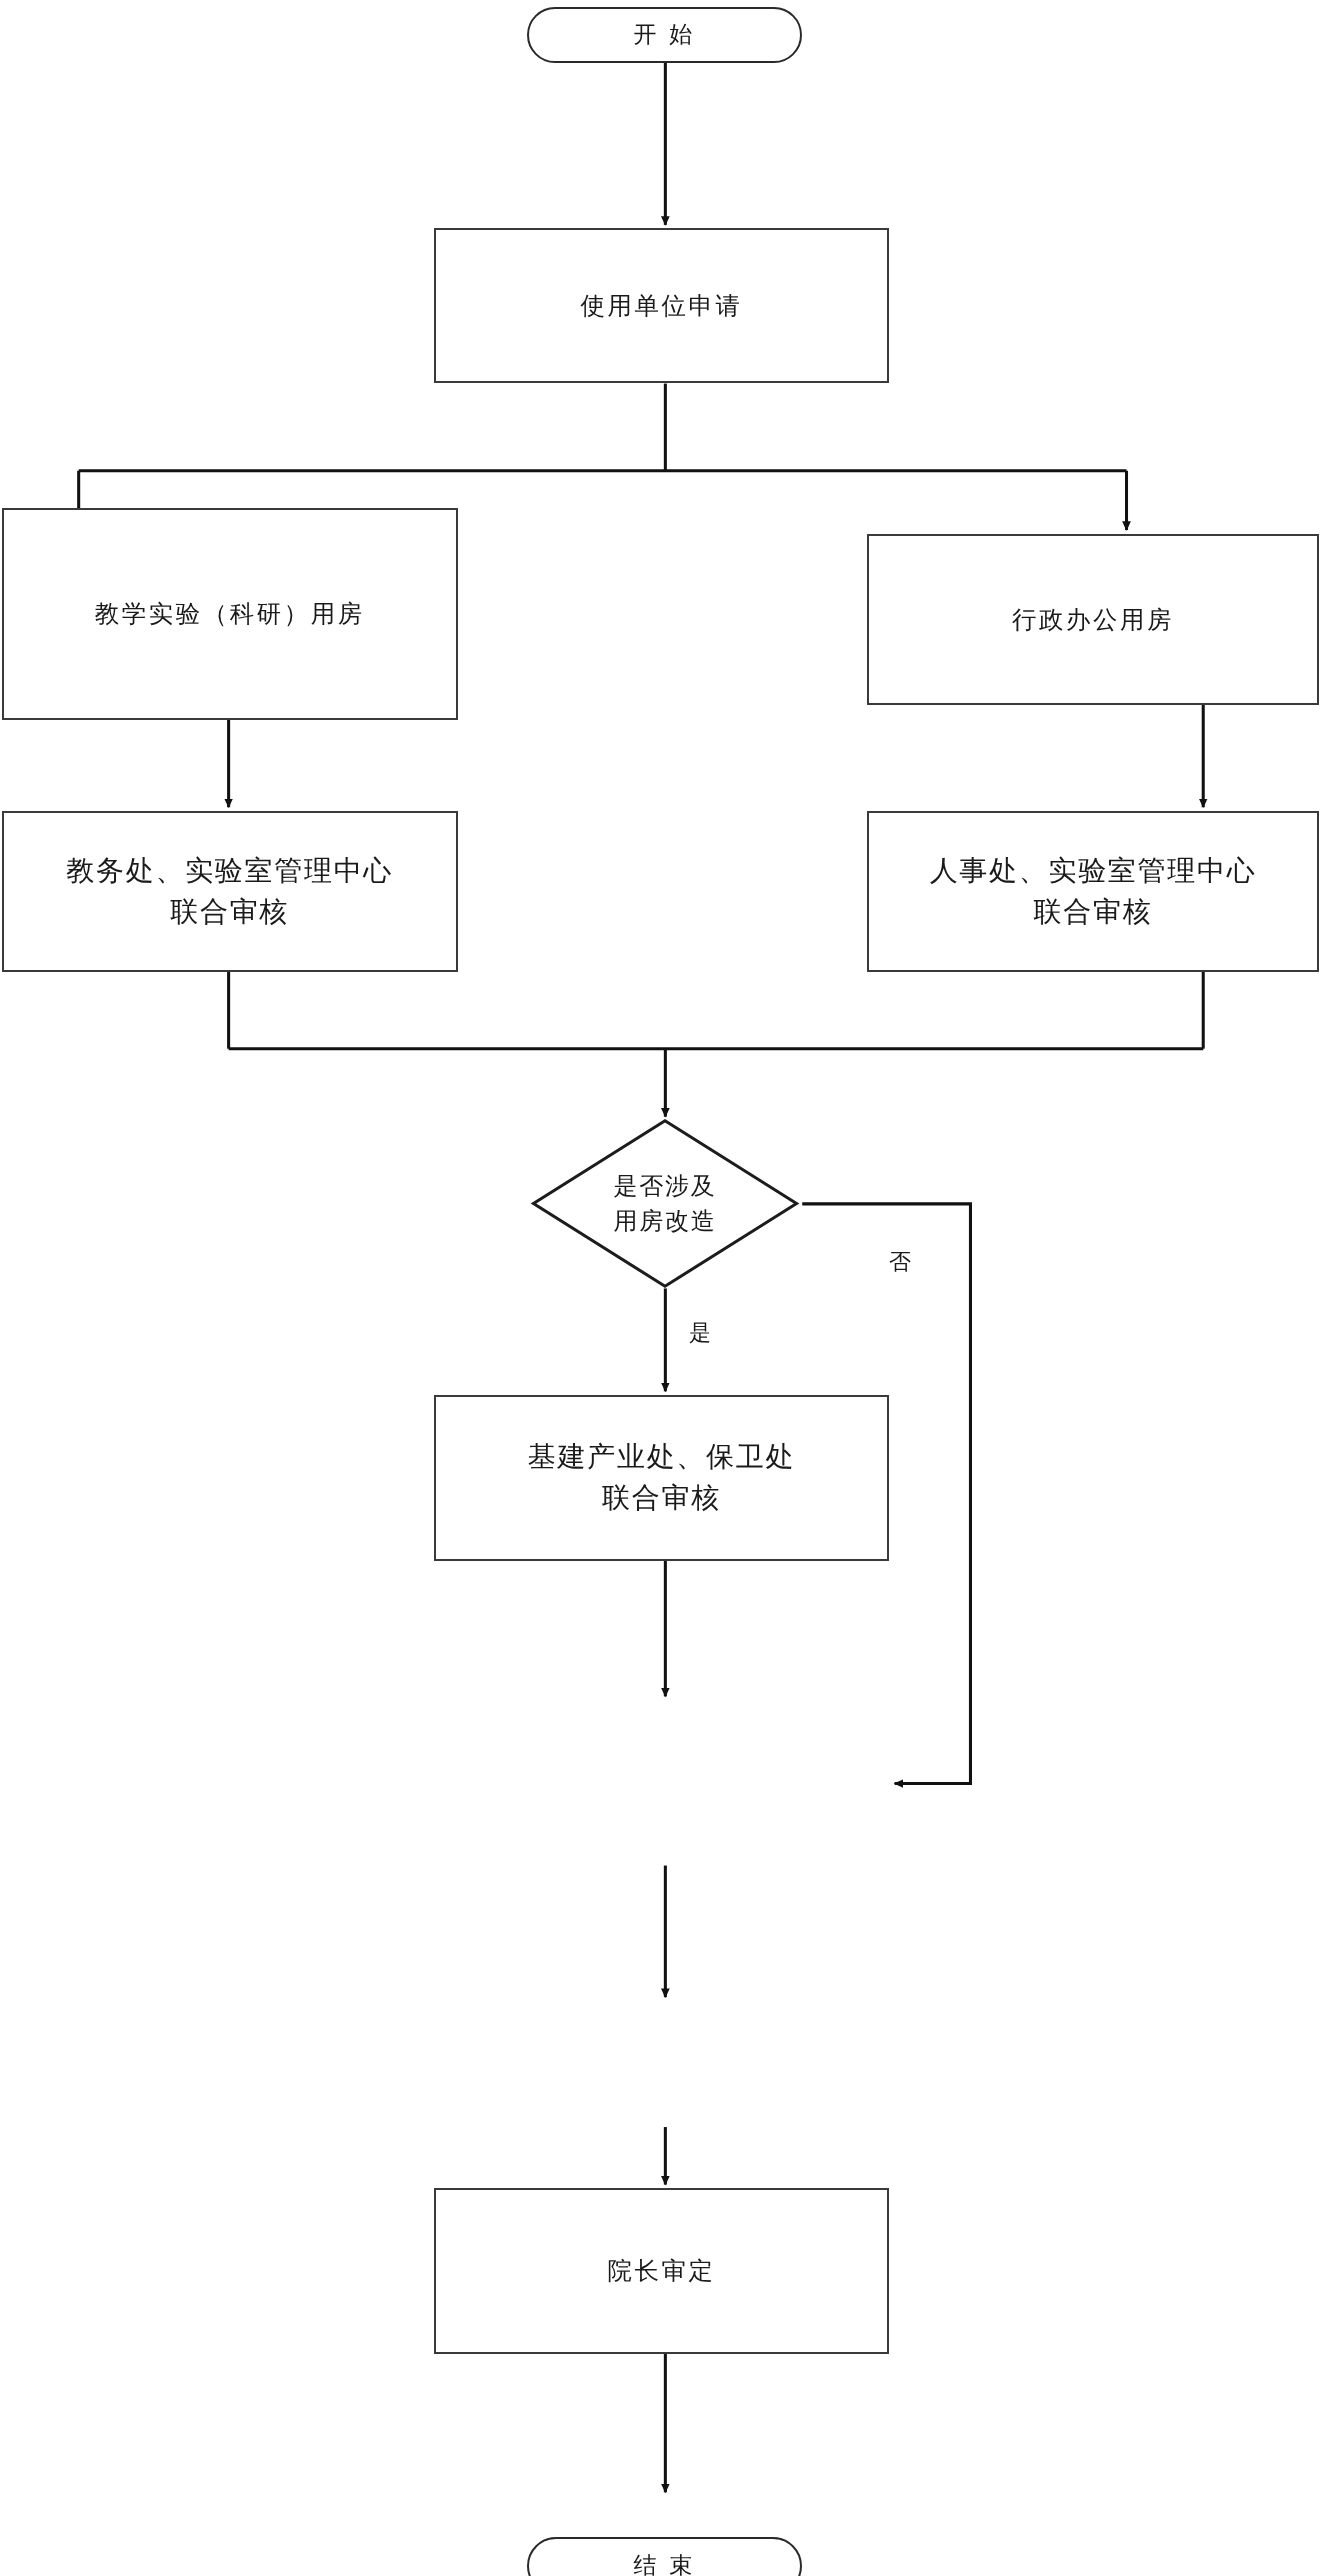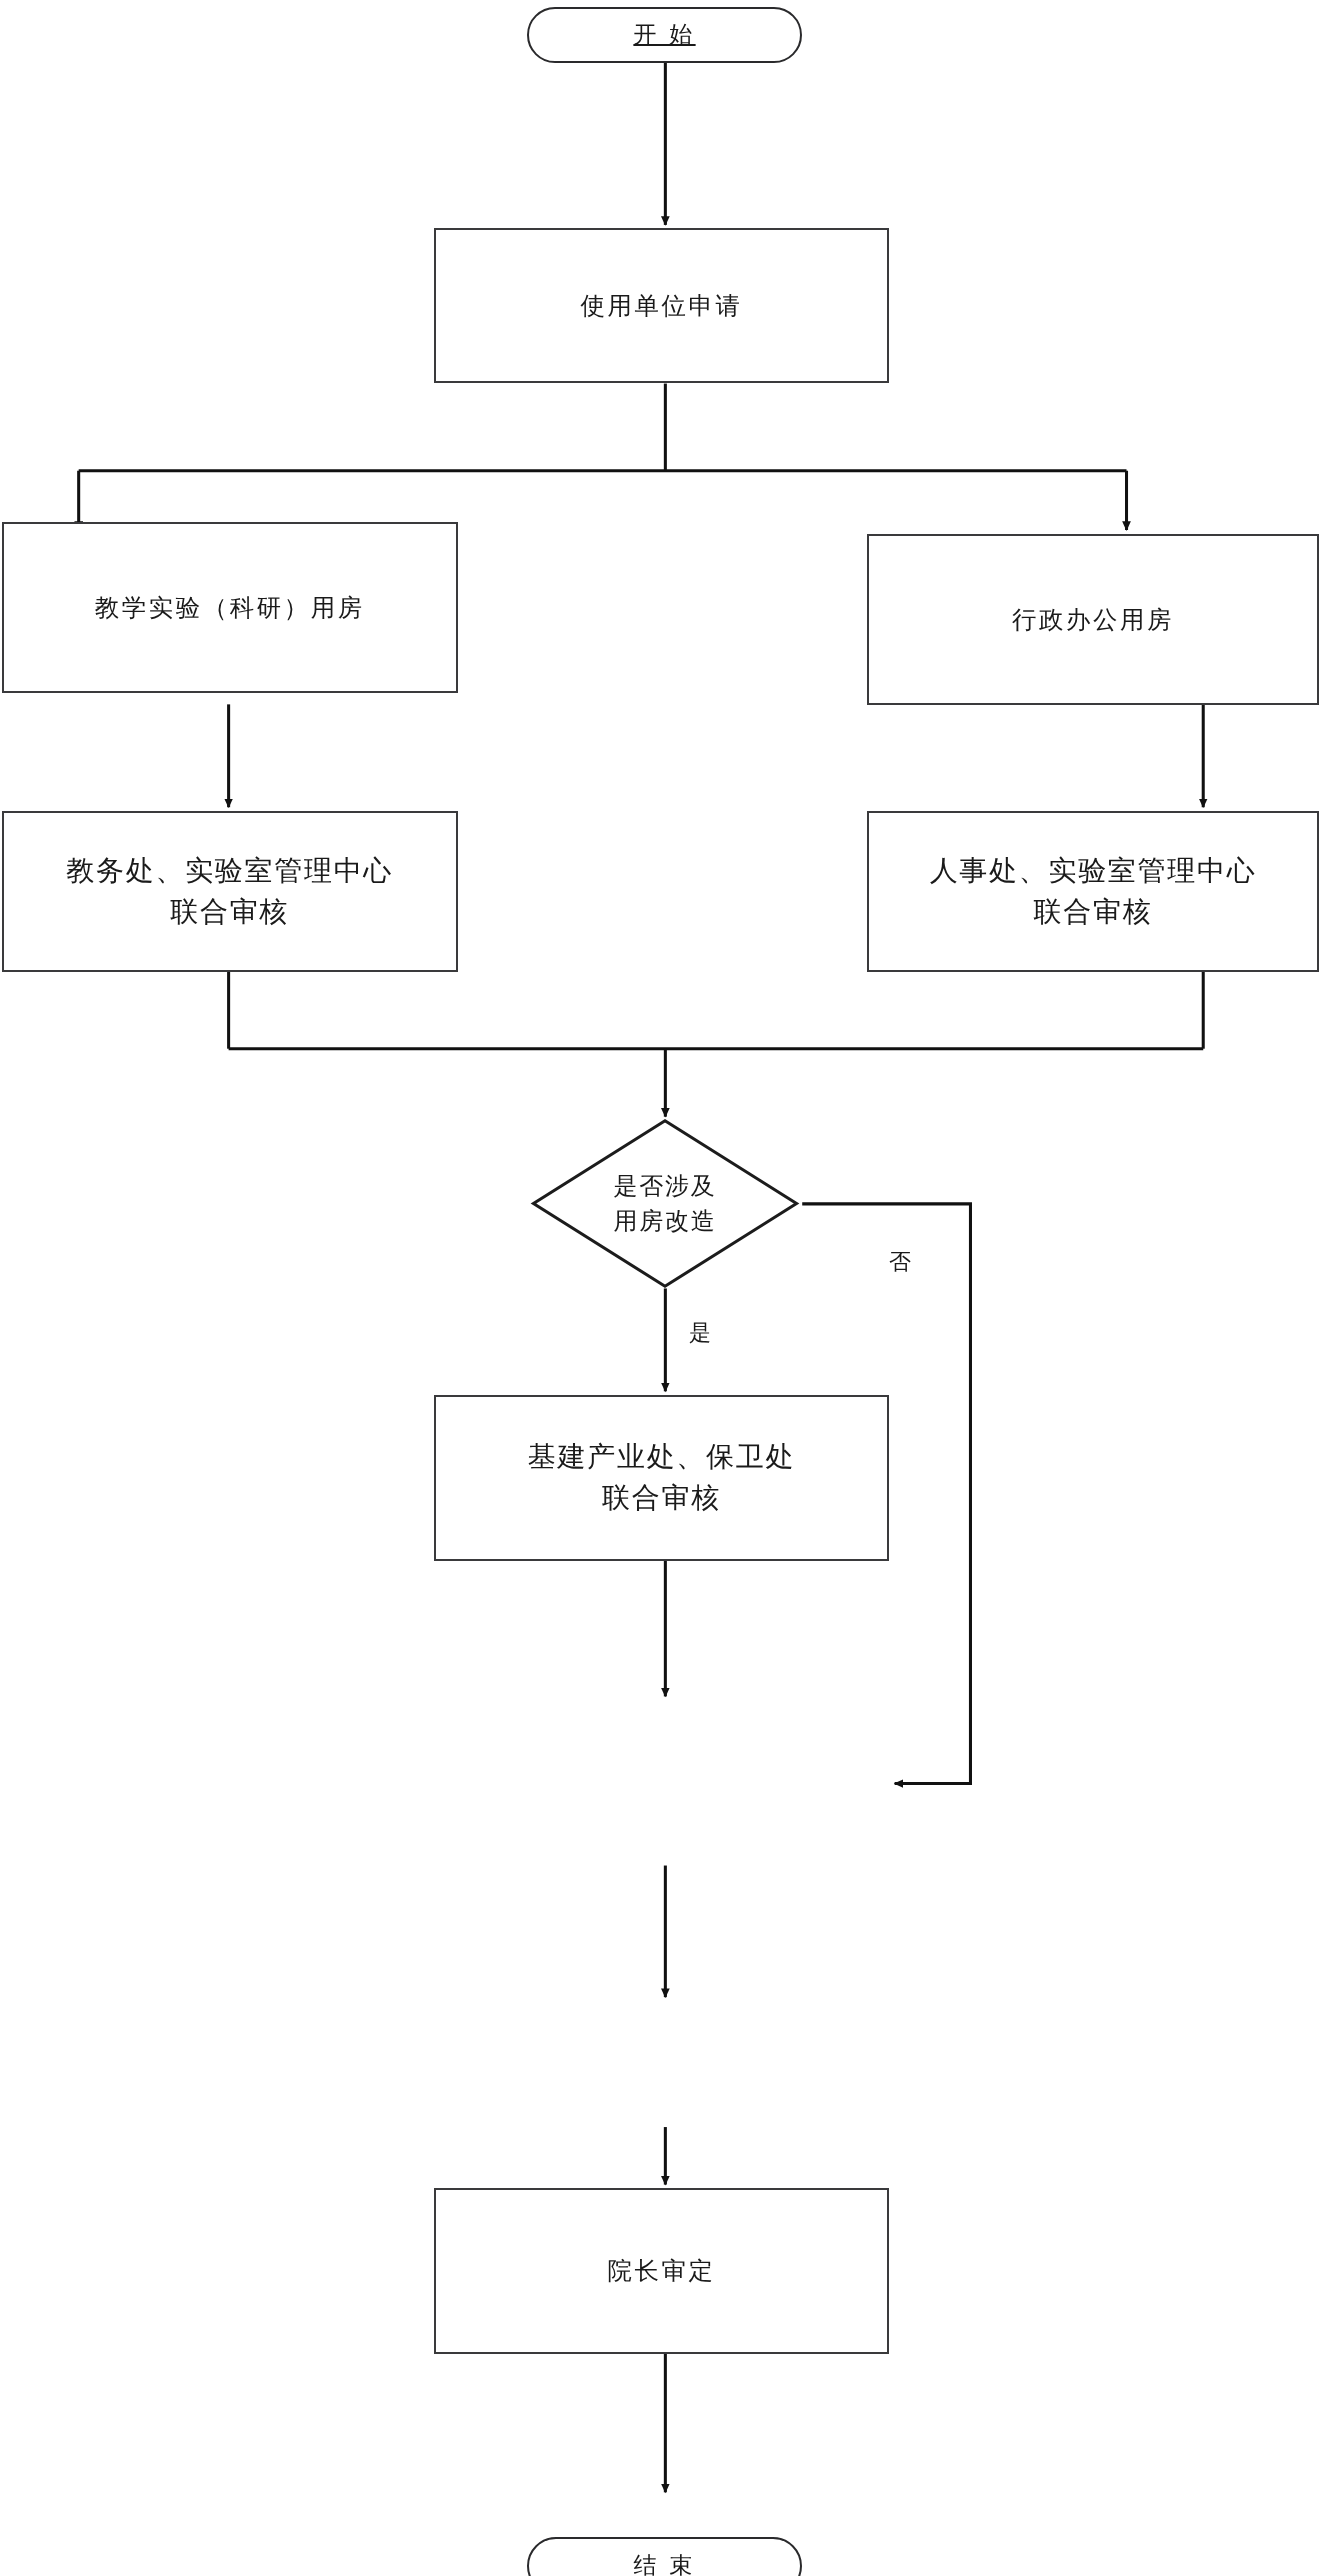--- a/index.html
+++ b/index.html
@@ -122,29 +122,29 @@
 
     <path d="M920,1381 L1113,1381 L1113,2046 L1026,2046" stroke="#111111" stroke-width="3.5" fill="none" marker-end="url(#arrow)"></path>
 
     <path d="M763,2140 L763,2291" stroke="#111111" stroke-width="3.5" fill="none" marker-end="url(#arrow)"></path>
 
     <path d="M763,2440 L763,2506" stroke="#111111" stroke-width="3.5" fill="none" marker-end="url(#arrow)"></path>
 
     <path d="M763,2700 L763,2859" stroke="#111111" stroke-width="3.5" fill="none" marker-end="url(#arrow)"></path>
   </svg>
 
-  <div class="node terminal" style="left:527px; top:7px; width:275px; height:56px;text-decoration:underline;">
+  <div class="node terminal" style="left:527px; top:7px; width:275px; height:56px;">
     <span class="label">开 始</span>
   </div>
 
   <div class="node rect process" style="left:434px; top:228px; width:455px; height:155px;">
     <span class="label">使用单位申请</span>
   </div>
 
-  <div class="node rect process" style="left:1.7px; top:522px; width:456px; height:171px;">
+  <div class="node rect process" style="left:1.7px; top:508px; width:456px; height:212px;">
     <span class="label">教学实验（科研）用房</span>
   </div>
 
   <div class="node rect process" style="left:867px; top:534px; width:452px; height:171px;">
     <span class="label">行政办公用房</span>
   </div>
 
   <div class="node rect" style="left:1.7px; top:811px; width:456px; height:161px;">
     <span class="label">教务处、实验室管理中心
 联合审核</span>

